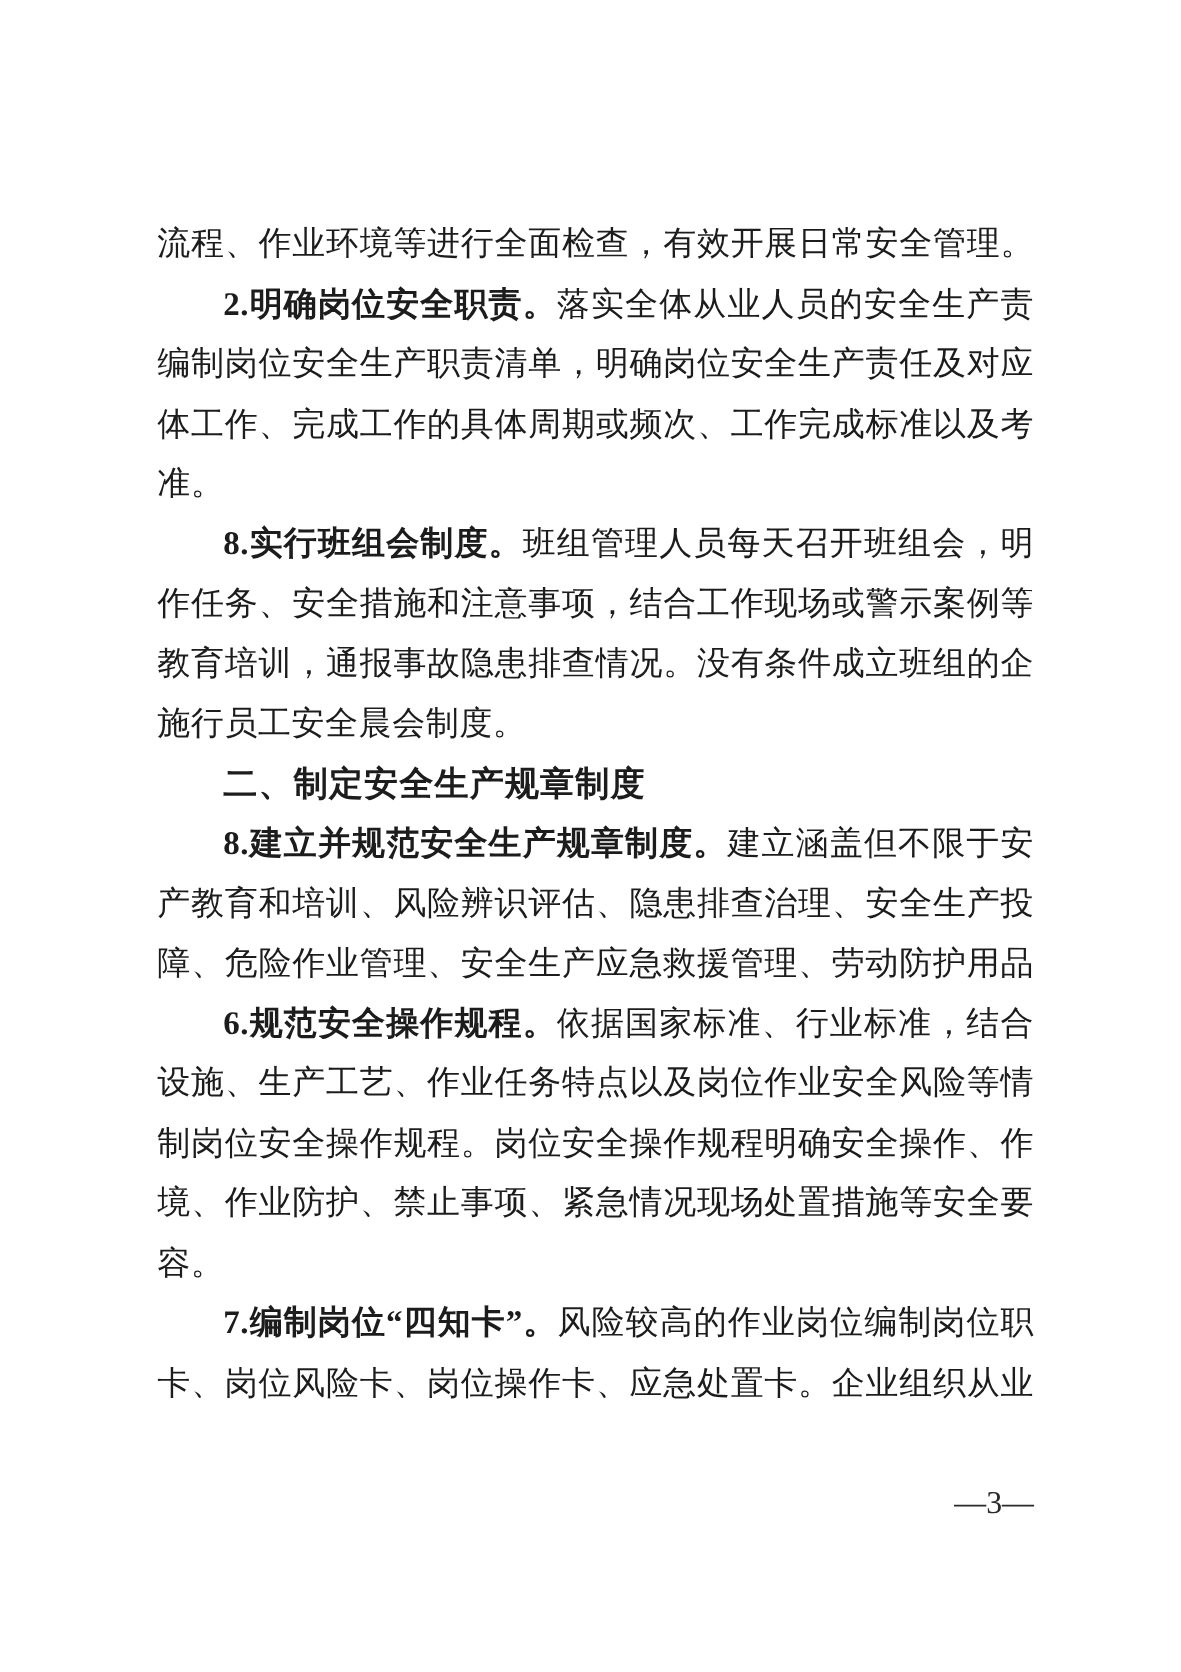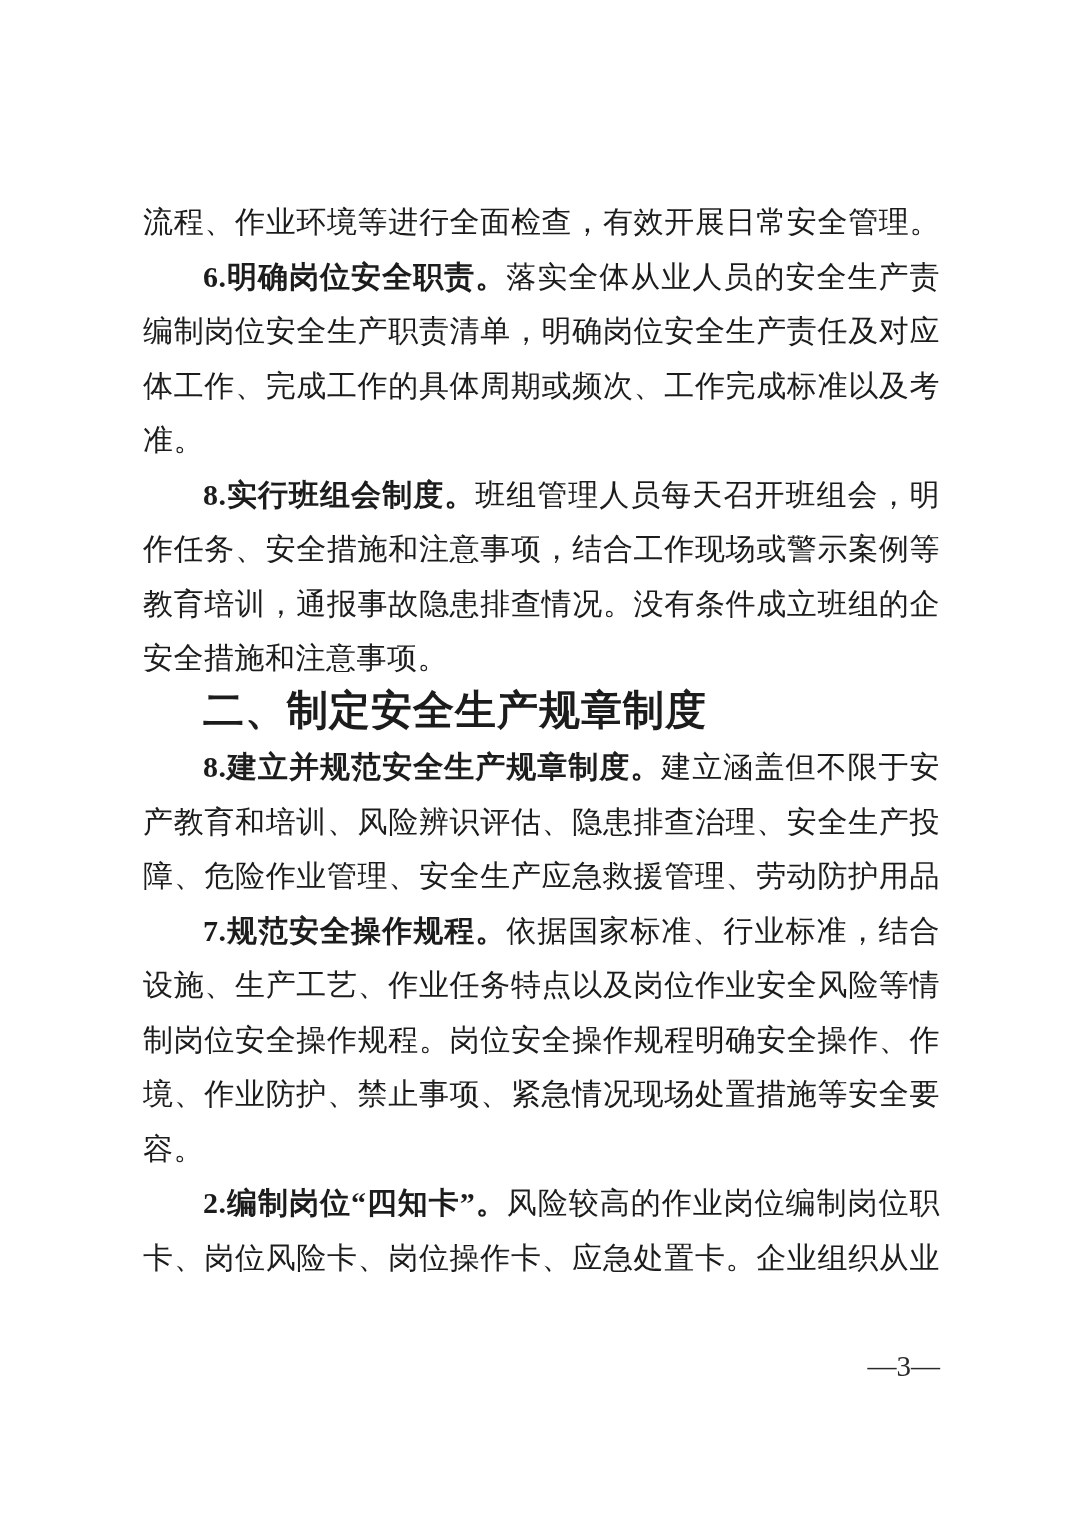--- a/index.html
+++ b/index.html
@@ -34,56 +34,56 @@
   .line.stretch {
     text-align-last: justify;
   }
   .line.indent {
     text-indent: 60px;
   }
   .line .bold {
     font-weight: 700;
   }
   .line.heading {
-    font-family: Liberation Mono, monospace;
+    font-family: Liberation Sans, sans-serif;
     font-weight: 700;
-    font-size: 41px;
+    font-size: 31px;
     letter-spacing: 1px;
   }
   .page-number {
     position: absolute;
     top: 1350px;
     right: 134px;
     height: 32px;
     line-height: 32px;
     font-size: 29px;
     color: #2a2a2a;
     font-family: "Liberation Serif", "DejaVu Serif", serif;
   }
 </style>
 </head>
 <body>
 
 <div class="page">
   <div class="text-block">
       <div class="line stretch"><span class="seg">流程、作业环境等进行全面检查，有效开展日常安全管理。</span></div>
-      <div class="line stretch indent"><span class="seg bold">6.明确岗位安全职责。</span><span class="seg">落实全体从业人员的安全生产责任，</span></div>
+      <div class="line stretch indent"><span class="seg bold">2.明确岗位安全职责。</span><span class="seg">落实全体从业人员的安全生产责任，</span></div>
       <div class="line stretch"><span class="seg">编制岗位安全生产职责清单，明确岗位安全生产责任及对应的具</span></div>
       <div class="line stretch"><span class="seg">体工作、完成工作的具体周期或频次、工作完成标准以及考核标</span></div>
       <div class="line"><span class="seg">准。</span></div>
       <div class="line stretch indent"><span class="seg bold">8.实行班组会制度。</span><span class="seg">班组管理人员每天召开班组会，明确工</span></div>
       <div class="line stretch"><span class="seg">作任务、安全措施和注意事项，结合工作现场或警示案例等开展</span></div>
       <div class="line stretch"><span class="seg">教育培训，通报事故隐患排查情况。没有条件成立班组的企业可</span></div>
-      <div class="line"><span class="seg">安全措施和注意事项。</span></div>
+      <div class="line"><span class="seg">施行员工安全晨会制度。</span></div>
       <div class="line indent heading"><span class="seg bold">二、制定安全生产规章制度</span></div>
       <div class="line stretch indent"><span class="seg bold">8.建立并规范安全生产规章制度。</span><span class="seg">建立涵盖但不限于安全生</span></div>
       <div class="line stretch"><span class="seg">产教育和培训、风险辨识评估、隐患排查治理、安全生产投入保</span></div>
       <div class="line stretch"><span class="seg">障、危险作业管理、安全生产应急救援管理、劳动防护用品管理</span></div>
-      <div class="line stretch indent"><span class="seg bold">7.规范安全操作规程。</span><span class="seg">依据国家标准、行业标准，结合设备</span></div>
+      <div class="line stretch indent"><span class="seg bold">6.规范安全操作规程。</span><span class="seg">依据国家标准、行业标准，结合设备</span></div>
       <div class="line stretch"><span class="seg">设施、生产工艺、作业任务特点以及岗位作业安全风险等情况编</span></div>
       <div class="line stretch"><span class="seg">制岗位安全操作规程。岗位安全操作规程明确安全操作、作业环</span></div>
       <div class="line stretch"><span class="seg">境、作业防护、禁止事项、紧急情况现场处置措施等安全要求内</span></div>
       <div class="line"><span class="seg">容。</span></div>
-      <div class="line stretch indent"><span class="seg bold">2.编制岗位“四知卡”。</span><span class="seg">风险较高的作业岗位编制岗位职责</span></div>
+      <div class="line stretch indent"><span class="seg bold">7.编制岗位“四知卡”。</span><span class="seg">风险较高的作业岗位编制岗位职责</span></div>
       <div class="line stretch"><span class="seg">卡、岗位风险卡、岗位操作卡、应急处置卡。企业组织从业人员</span></div>
     </div>
   <div class="page-number">—3—</div>
 </div>
 
 </body></html>

